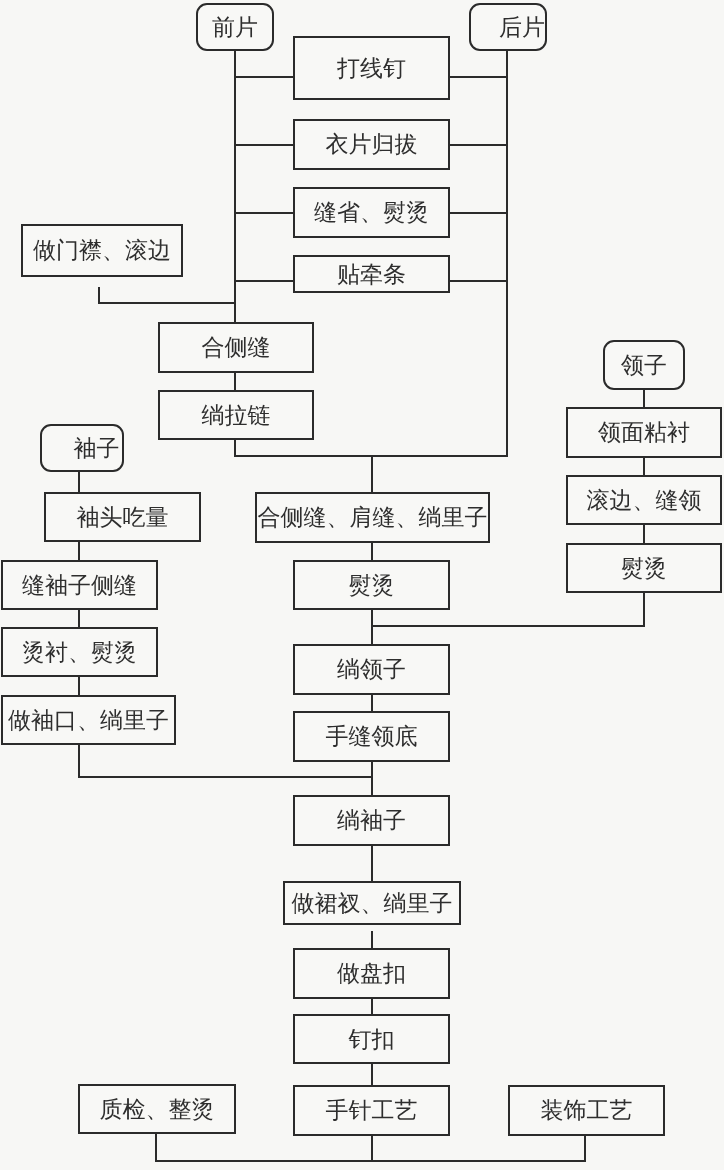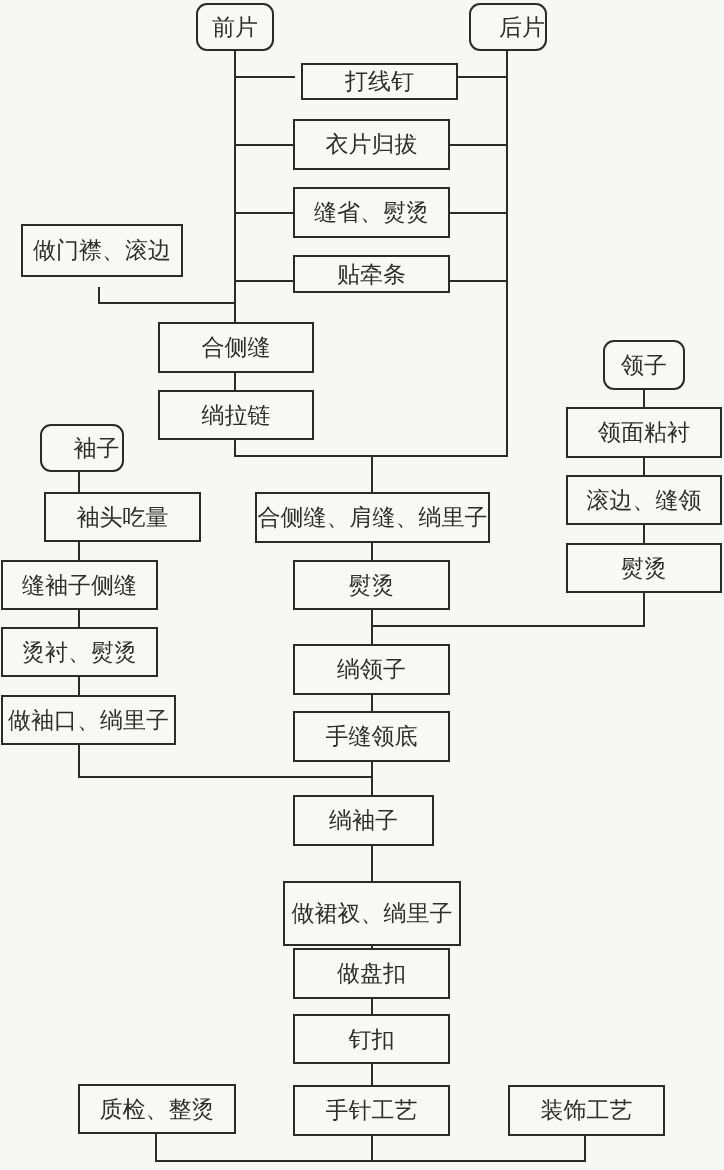--- a/index.html
+++ b/index.html
@@ -83,21 +83,21 @@
   <div class="vl" style="left:371px;top:1063px;height:23px;"></div>
   <div class="vl" style="left:371px;top:1135px;height:27px;"></div>
 
   <div class="vl" style="left:155px;top:1133px;height:29px;"></div>
   <div class="vl" style="left:584px;top:1135px;height:27px;"></div>
   <div class="hl" style="left:155px;top:1160px;width:431px;"></div>
 
   <div class="node rounded" style="left:196px;top:3px;width:78px;height:48px;">前片</div>
   <div class="node rounded" style="left:469px;top:3px;width:78px;height:48px;padding-left:28px;">后片</div>
 
-  <div class="node" style="left:293px;top:63px;width:157px;height:37px;margin-left:8px;">打线钉</div>
+  <div class="node" style="left:293px;top:36px;width:157px;height:64px;">打线钉</div>
   <div class="node" style="left:293px;top:119px;width:157px;height:51px;">衣片归拔</div>
   <div class="node" style="left:293px;top:187px;width:157px;height:51px;">缝省、熨烫</div>
   <div class="node" style="left:293px;top:255px;width:157px;height:38px;">贴牵条</div>
 
   <div class="node" style="left:21px;top:224px;width:162px;height:53px;">做门襟、滚边</div>
   <div class="node" style="left:158px;top:322px;width:156px;height:51px;">合侧缝</div>
   <div class="node" style="left:158px;top:390px;width:156px;height:50px;">绱拉链</div>
 
   <div class="node rounded" style="left:40px;top:424px;width:84px;height:48px;padding-left:29px;">袖子</div>
   <div class="node" style="left:1px;top:492px;width:157px;height:50px;margin-left:43px;">袖头吃量</div>
@@ -107,22 +107,22 @@
 
   <div class="node rounded" style="left:603px;top:340px;width:82px;height:50px;">领子</div>
   <div class="node" style="left:566px;top:407px;width:156px;height:51px;">领面粘衬</div>
   <div class="node" style="left:566px;top:475px;width:156px;height:50px;text-align:center;">滚边、缝领</div>
   <div class="node" style="left:566px;top:543px;width:156px;height:50px;">熨烫</div>
 
   <div class="node" style="left:255px;top:492px;width:235px;height:51px;">合侧缝、肩缝、绱里子</div>
   <div class="node" style="left:293px;top:560px;width:157px;height:50px;">熨烫</div>
   <div class="node" style="left:293px;top:644px;width:157px;height:51px;">绱领子</div>
   <div class="node" style="left:293px;top:711px;width:157px;height:51px;">手缝领底</div>
-  <div class="node" style="left:293px;top:795px;width:141px;height:51px;text-align:center;">绱袖子</div>
-  <div class="node" style="left:283px;top:881px;width:178px;height:65px;">做裙衩、绱里子</div>
+  <div class="node" style="left:293px;top:795px;width:157px;height:51px;text-align:center;">绱袖子</div>
+  <div class="node" style="left:283px;top:881px;width:178px;height:44px;">做裙衩、绱里子</div>
   <div class="node" style="left:293px;top:948px;width:157px;height:51px;">做盘扣</div>
   <div class="node" style="left:293px;top:1014px;width:157px;height:50px;">钉扣</div>
   <div class="node" style="left:293px;top:1085px;width:157px;height:51px;">手针工艺</div>
 
   <div class="node" style="left:78px;top:1084px;width:158px;height:50px;">质检、整烫</div>
   <div class="node" style="left:508px;top:1085px;width:157px;height:51px;">装饰工艺</div>
 
 </div>
 
 </body></html>

